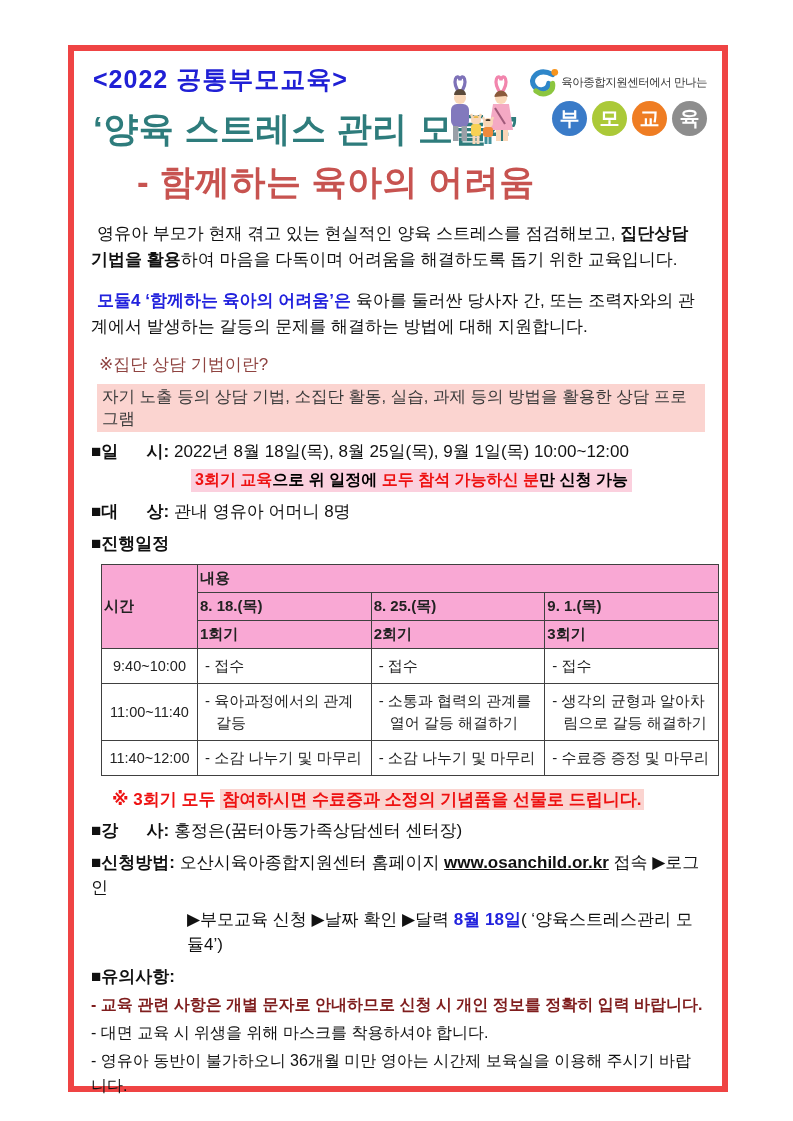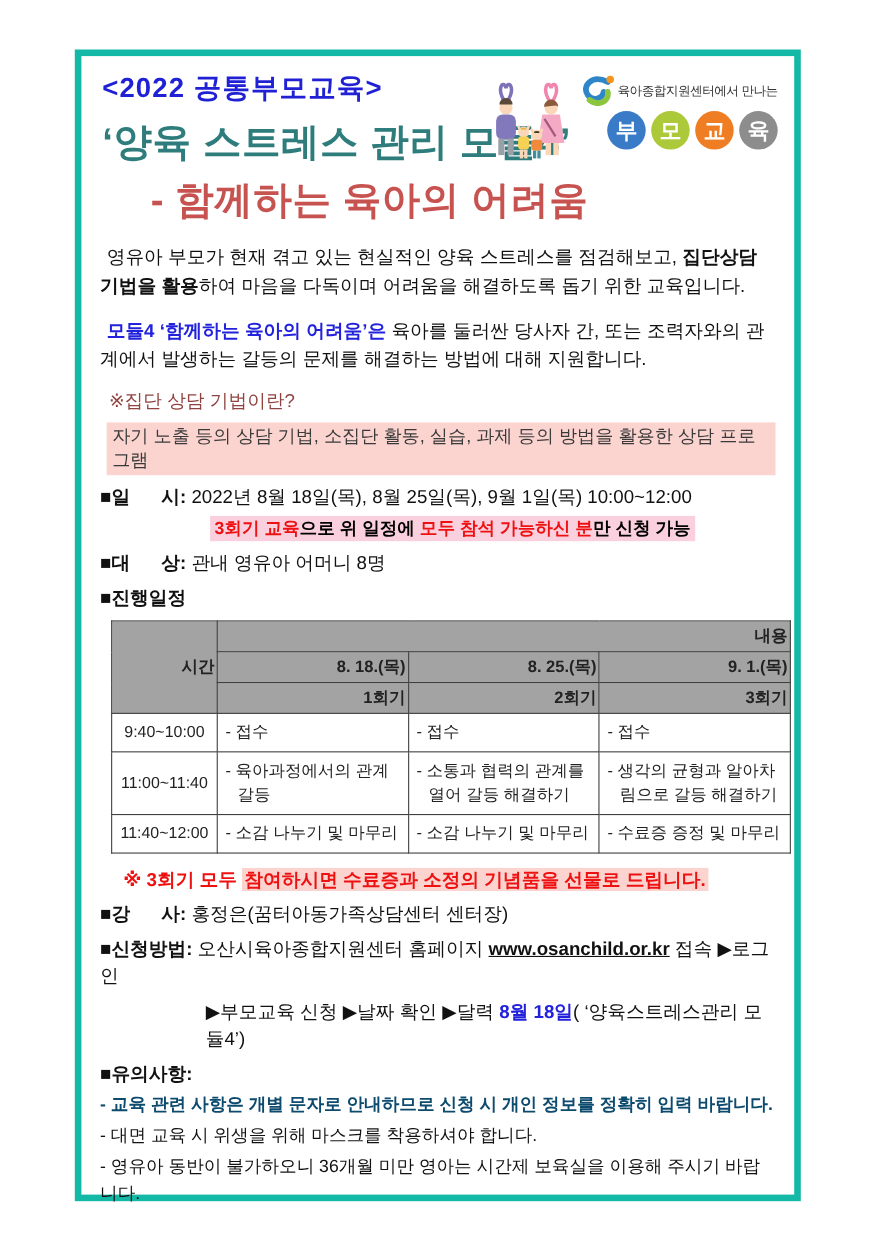--- a/index.html
+++ b/index.html
@@ -1,20 +1,20 @@
 <!DOCTYPE html>
 <html><head>
 <meta charset="utf-8">
 <style>
   * { margin:0; padding:0; box-sizing:border-box; }
   body { background:#ffffff; font-family:"Liberation Sans","DejaVu Sans",sans-serif; }
   .page { position:relative; width:793px; height:1121px; background:#ffffff; overflow:hidden; }
   .frame {
     position:absolute; left:68px; top:45px; width:660px; height:1047px;
-    border:6px solid #14b8a6; background:#ffffff;
+    border:6px solid #ef4444; background:#ffffff;
     padding:8px 17px 6px 17px; display:flex; flex-direction:column;
   }
   
   .hdr { position:relative; }
   .category { color:#2020d5; font-size:25px; font-weight:bold; letter-spacing:1px; margin:4px 0 10px 2px; }
   .title { color:#2e7c7c; font-size:35px; font-weight:bold; letter-spacing:0.5px; margin-left:2px; }
   .subtitle { color:#c75350; font-size:35px; font-weight:bold; letter-spacing:0.5px; margin:6px 0 0 46px; }
   .hdr-right { position:absolute; top:8px; right:-2px; display:flex; align-items:flex-start; }
   .logo-block { margin-left:2px; }
   .logo-top { display:flex; align-items:center; }
@@ -33,31 +33,31 @@
               padding:2px 5px; margin:8px 0 0 6px; }
   .line { font-size:17px; line-height:25px; margin-top:7px; color:#111; }
   .lbl { font-weight:bold; white-space:pre; }
   .val-b { font-weight:normal; }
   .date-note { margin:5px 0 0 100px; }
   .hl-rose { display:inline-block; background:#fbd0de; font-weight:bold; padding:1px 4px; }
   .period-line { color:#2222dd; font-weight:bold; }
   
   table { border-collapse:collapse; width:618px; margin:8px 0 0 10px; table-layout:fixed; }
   th, td { border:1px solid #404040; font-size:15px; color:#222; }
-  th { background:#a3a3a3; font-weight:bold; text-align:right; padding:4px 2px; }
+  th { background:#f9a8d4; font-weight:bold; text-align:left; padding:4px 2px; }
   td.time { text-align:center; font-size:14.5px; padding:6px 2px; }
   td.cell { text-align:left; vertical-align:middle; padding:6px 6px 6px 18px; text-indent:-11px; line-height:22px; }
   .col-time { width:96px; }
   
   .completion { font-size:17px; font-weight:bold; color:#ee1111; margin:12px 0 0 21px; }
   .hl-pink { background:#fbd4d0; padding:1px 2px; }
   .apply-line2 { margin-left:96px; }
   .link { color:#111; font-weight:bold; text-decoration:underline; cursor:pointer; }
   .notice-item { font-size:16px; line-height:25px; margin-top:3px; color:#111; }
-  .red-note { color:#0c4a6e; font-weight:bold; }
+  .red-note { color:#7f1d1d; font-weight:bold; }
 </style>
 </head>
 <body>
 
 <div class="page">
   <div class="frame">
 
     <div class="hdr">
       <div class="category">&lt;2022 공통부모교육&gt;</div>
       <div class="title">‘양육 스트레스 관리 모듈4’</div>

